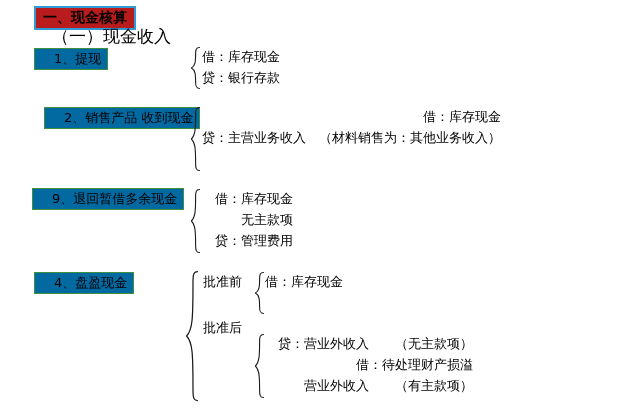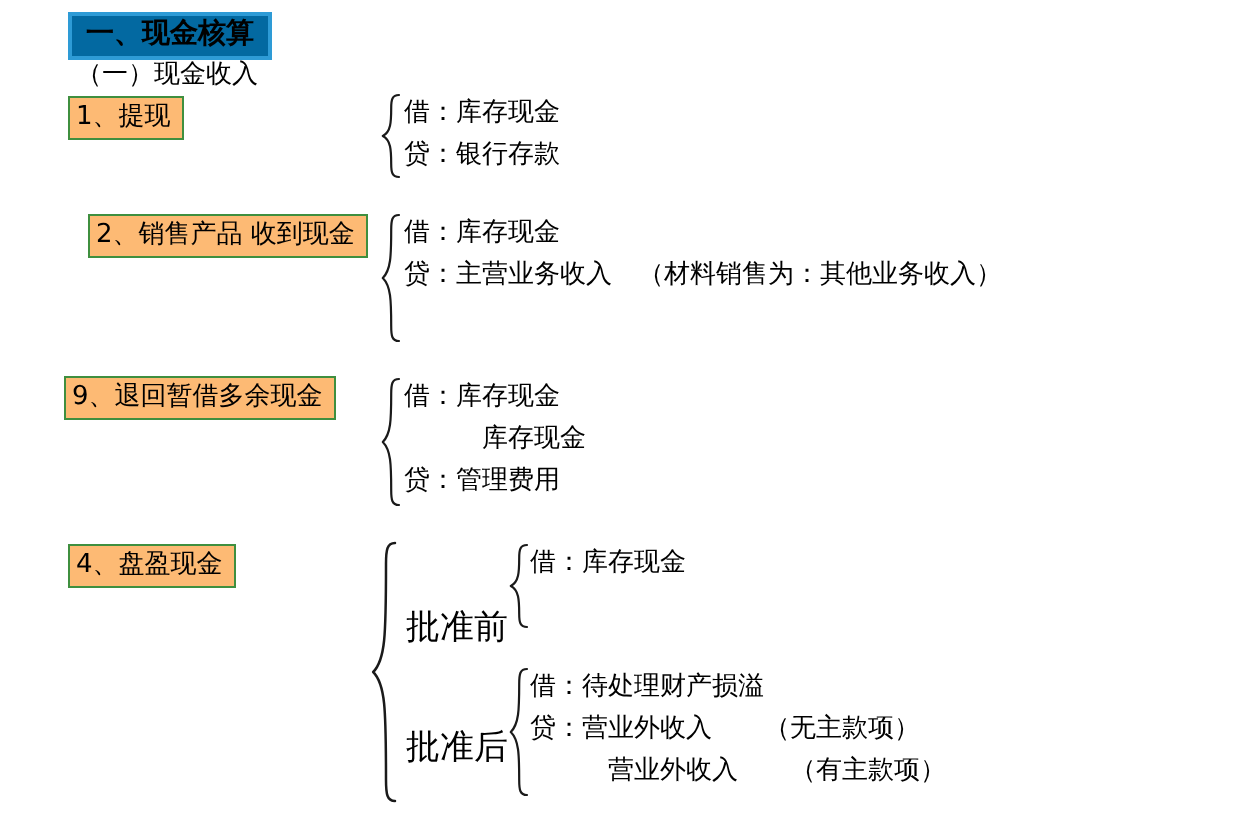--- a/index.html
+++ b/index.html
@@ -32,71 +32,71 @@
     left: 34px;
     top: 6px;
     box-sizing: border-box;
     border: 2px solid #2e9bd6;
     padding: 1px 7px 2px 7px;
     font-size: 14px;
     font-weight: bold;
     line-height: 17px;
     letter-spacing: 0px;
     white-space: nowrap;
-    background: #0369a1;
+    background: #b91c1c;
   }
 
   
   .subhead {
-    left: 38px;
+    left: 52px;
     top: 30px;
-    font-size: 13px;
+    font-size: 17px;
     line-height: 16px;
     white-space: nowrap;
     font-family: Liberation Mono, monospace;
   }
 
   
   .label-box {
     box-sizing: border-box;
     border: 1px solid #3f8f3f;
-    padding: 1px 6px 2px 3px;
+    padding: 1px 6px 2px 19px;
     font-size: 13px;
     line-height: 17px;
     white-space: nowrap;
-    background: #fdba74;
+    background: #0369a1;
   }
   .label-box.b1 { left: 34px; top: 48px; }
   .label-box.b2 { left: 44px; top: 107px; }
   .label-box.b3 { left: 32px; top: 188px; }
   .label-box.b4 { left: 34px; top: 272px; }
 
   
   .entry-group {
     font-size: 13px;
     line-height: 21px;
     white-space: nowrap;
+    text-align: right;
   }
   .entry-line { white-space: pre; }
 
   .g1 { left: 202px; top: 46px; }
   .g2 { left: 202px; top: 106px; }
   .g3 { left: 202px; top: 188px; }
   .g4a { left: 265px; top: 271px; }
   .g4b { left: 265px; top: 333px; }
 
   
   .stage-label {
-    font-size: 17px;
+    font-size: 13px;
     line-height: 21px;
     white-space: nowrap;
-    margin-top: 33px;
   }
   .s-before { left: 203px; top: 271px; }
-  .s-after  { left: 203px; top: 331px; }
+  .s-after  { left: 203px; top: 317px; }
 
   
   .brace { position: absolute; }
   .brace svg { display: block; }
   .brace path {
     fill: none;
     stroke: #1a1a1a;
     stroke-width: 1.25;
     stroke-linecap: round;
     stroke-linejoin: round;
@@ -141,21 +141,21 @@
   <div class="abs label-box b3">9、退回暂借多余现金</div>
 
   <div class="brace thin" style="left:188px; top:188px;">
     <svg width="14" height="66" viewBox="0 0 14 66" aria-hidden="true">
       <path d="M11.5 1.5 C8 1.5 7.6 4 7.6 9 C7.6 22 7.4 29 3.4 33 C7.4 37 7.6 44 7.6 57 C7.6 62 8 64.5 11.5 64.5"></path>
     </svg>
   </div>
 
   <div class="abs entry-group g3">
     <div class="entry-line">借：库存现金</div>
-    <div class="entry-line">　　　库存现金</div>
+    <div class="entry-line">　　　无主款项</div>
     <div class="entry-line">贷：管理费用</div>
   </div>
 
   <div class="abs label-box b4">4、盘盈现金</div>
 
   <div class="brace" style="left:183px; top:270px;">
     <svg width="18" height="132" viewBox="0 0 18 132" aria-hidden="true">
       <path d="M14.5 1.5 C10.5 1.5 10.0 5 10.0 12 C10.0 48 9.6 60 3.6 66 C9.6 72 10.0 84 10.0 120 C10.0 127 10.5 130.5 14.5 130.5"></path>
     </svg>
   </div>
@@ -174,18 +174,18 @@
 
   <div class="abs stage-label s-after">批准后</div>
 
   <div class="brace thin" style="left:252px; top:333px;">
     <svg width="14" height="66" viewBox="0 0 14 66" aria-hidden="true">
       <path d="M11.5 1.5 C8 1.5 7.6 4 7.6 9 C7.6 22 7.4 29 3.4 33 C7.4 37 7.6 44 7.6 57 C7.6 62 8 64.5 11.5 64.5"></path>
     </svg>
   </div>
 
   <div class="abs entry-group g4b">
+    <div class="entry-line">贷：营业外收入　　（无主款项）</div>
     <div class="entry-line">借：待处理财产损溢</div>
-    <div class="entry-line">贷：营业外收入　　（无主款项）</div>
     <div class="entry-line">　　　营业外收入　　（有主款项）</div>
   </div>
 
 </div>
 
 </body></html>

